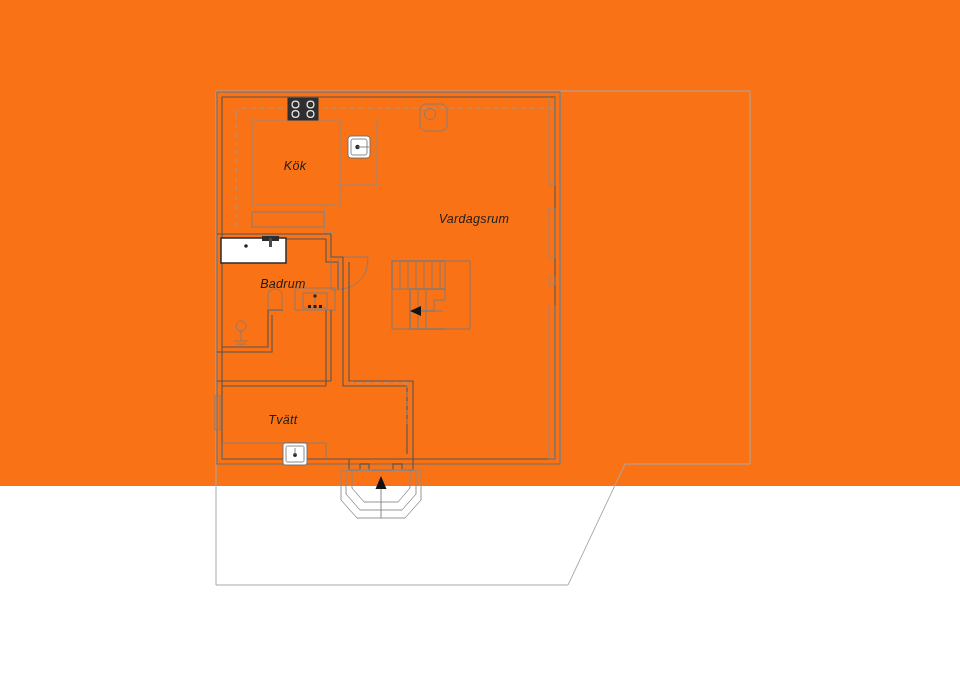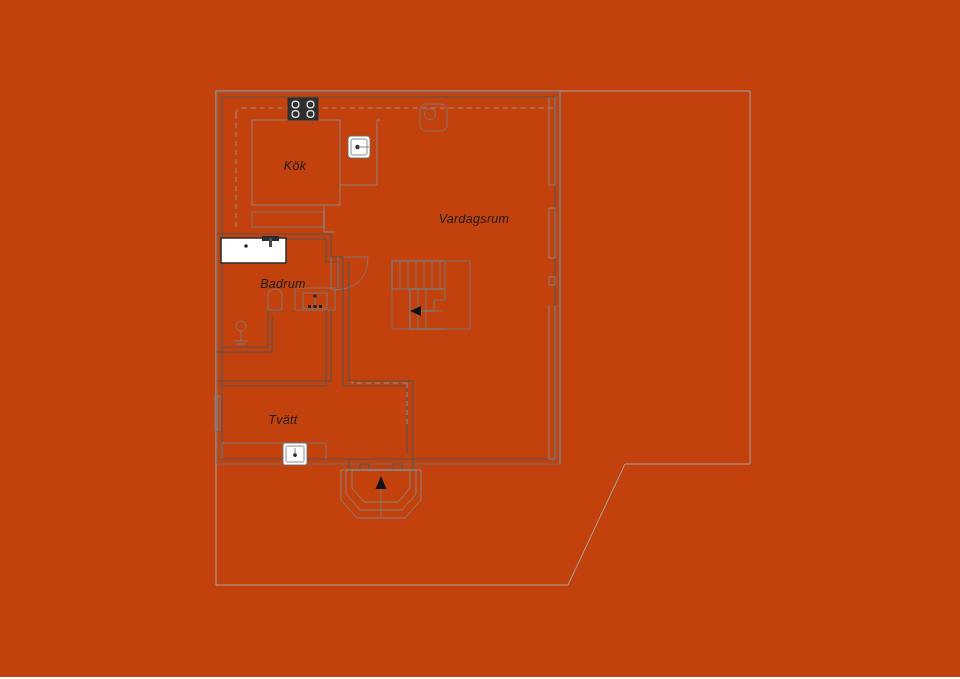--- a/index.html
+++ b/index.html
@@ -1,20 +1,20 @@
 <!DOCTYPE html>
 <html><head>
 <meta charset="utf-8">
 <style>
   html,body{margin:0;padding:0;background:#ffffff;}
   body{
     width:960px;height:679px;overflow:hidden;
     font-family:"Liberation Sans","DejaVu Sans",sans-serif;
   }
-  #plan-root{position:relative;width:960px;height:677px;background:#c2410c;}
+  #plan-root{position:relative;width:960px;height:486px;background:#f97316;}
   svg#floorplan{display:block;width:960px;height:679px;}
   .room-label{
     font-family:"Liberation Sans","DejaVu Sans",sans-serif;
     font-style:italic;
     font-size:12.5px;
     fill:#1c1c1c;
     text-anchor:middle;
     letter-spacing:0.3px;
   }
   .wall-outer{fill:none;stroke:#6f6f6f;stroke-width:1.1;}

